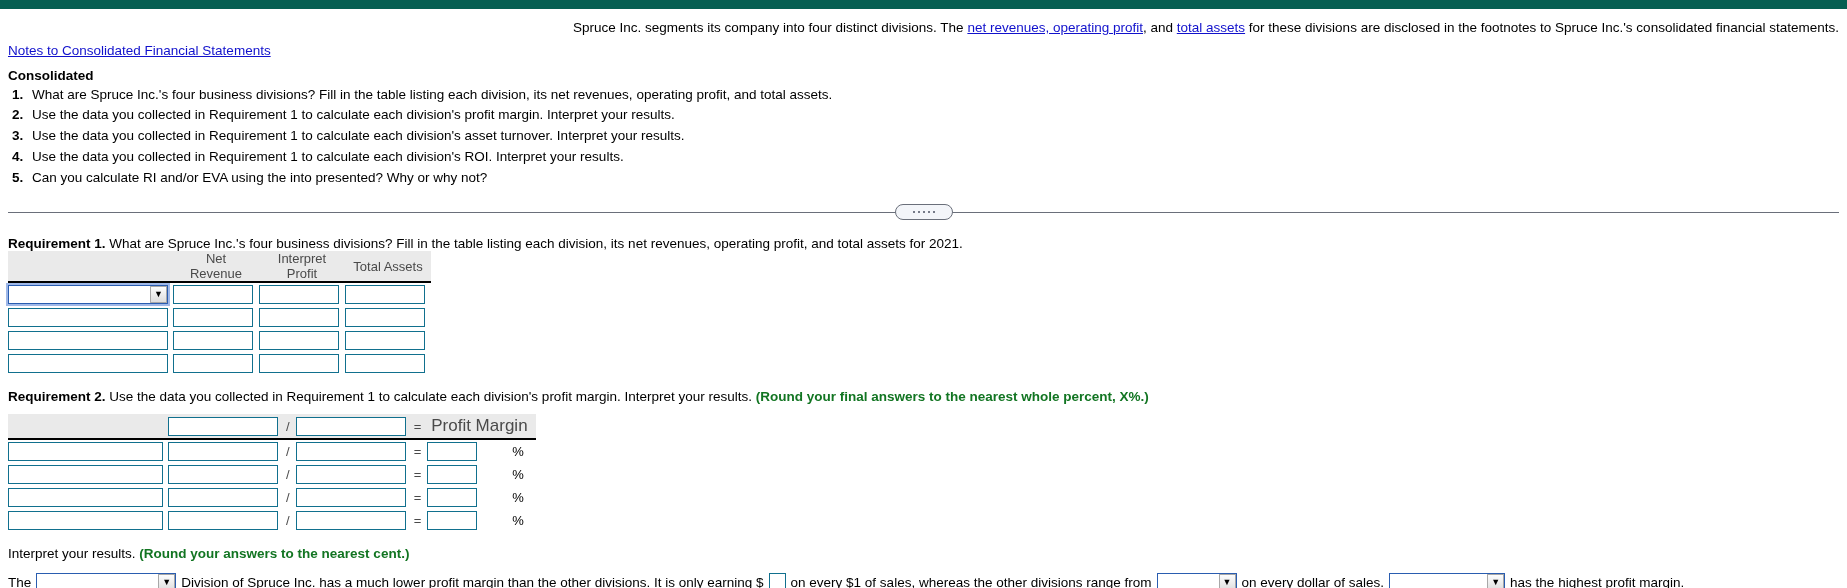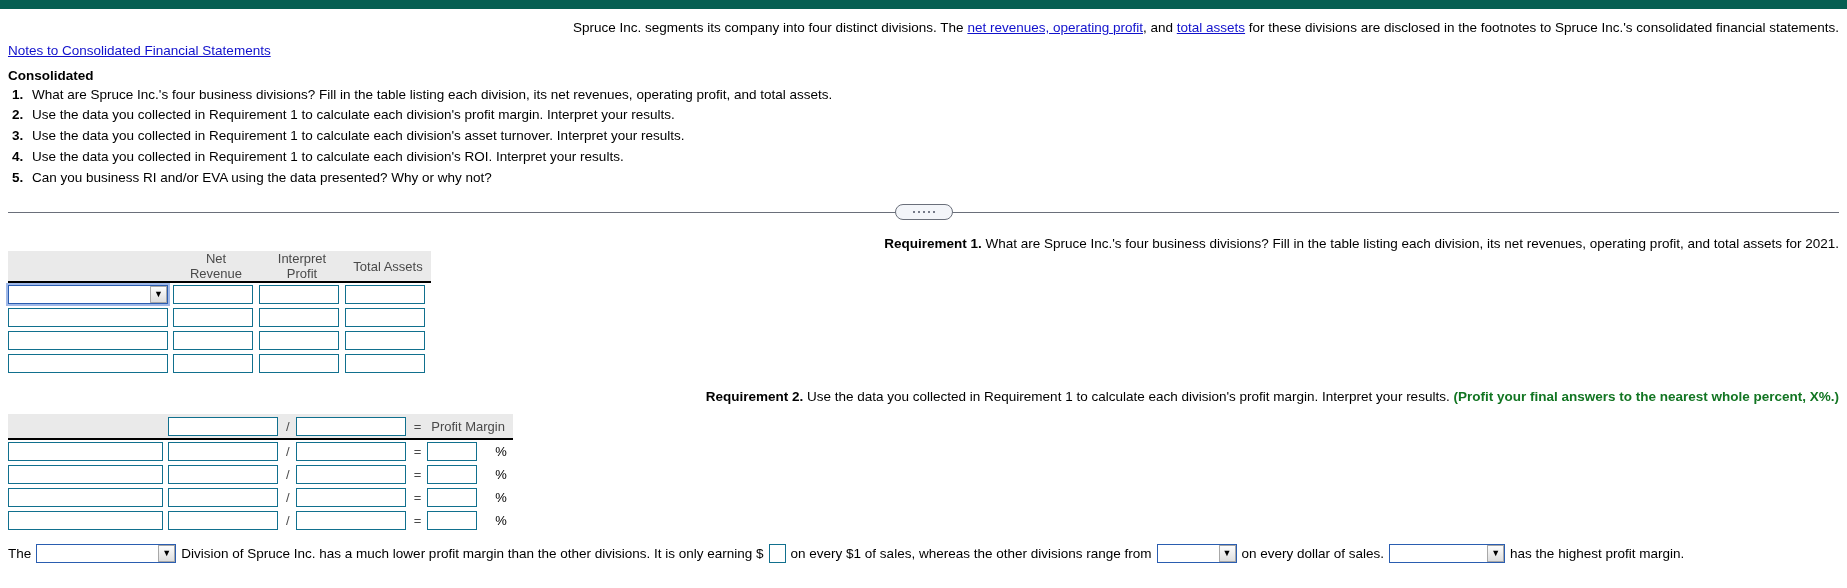--- a/index.html
+++ b/index.html
@@ -99,21 +99,20 @@
     display: block;
     width: 2px; height: 2px;
     background: #4b5162;
     border-radius: 50%;
   }
 
   
   .sec-line {
     margin-top: 14px;
     white-space: nowrap;
-    text-align: right;
   }
   .sec-line b { font-weight: bold; }
   .hint {
     color: #127522;
     font-weight: bold;
   }
   .interp {
     margin-top: 14px;
     white-space: nowrap;
   }
@@ -209,21 +208,21 @@
     vertical-align: middle;
   }
   .op {
     color: #4a4a4a;
     font-size: 13px;
     text-align: center;
     padding: 0 6px !important;
   }
   .pm-label {
     color: #4a4a4a;
-    font-size: 13px;
+    font-size: 17px;
     white-space: nowrap;
     padding: 0 8px 0 4px !important;
   }
   .pct {
     font-size: 13px;
     padding-left: 4px !important;
     color: #000;
   }
 
   
@@ -249,21 +248,21 @@
   </div>
 
   <a href="#" class="doclink">Notes to Consolidated Financial Statements</a>
 
   <div class="req-head">Consolidated</div>
   <ol class="reqlist">
     <li>What are Spruce Inc.'s four business divisions? Fill in the table listing each division, its net revenues, operating profit, and total assets.</li>
     <li>Use the data you collected in Requirement 1 to calculate each division's profit margin. Interpret your results.</li>
     <li>Use the data you collected in Requirement 1 to calculate each division's asset turnover. Interpret your results.</li>
     <li>Use the data you collected in Requirement 1 to calculate each division's ROI. Interpret your results.</li>
-    <li>Can you business RI and/or EVA using the data presented? Why or why not?</li>
+    <li>Can you calculate RI and/or EVA using the into presented? Why or why not?</li>
   </ol>
 
   <div class="splitter">
     <div class="line"></div>
     <div class="handle">
       <i></i>
       <i></i>
       <i></i>
       <i></i>
       <i></i>
@@ -313,21 +312,21 @@
         <td><input class="tin" style="width: 80px;"></td>
         <td><input class="tin" style="width: 80px;"></td>
         <td><input class="tin" style="width: 80px;"></td>
       </tr>
     </tbody>
   </table>
 
   <div class="sec-line">
     <b>Requirement 2.</b>
     <span>Use the data you collected in Requirement 1 to calculate each division's profit margin. Interpret your results.</span>
-    <span class="hint">(Profit your final answers to the nearest whole percent, X%.)</span>
+    <span class="hint">(Round your final answers to the nearest whole percent, X%.)</span>
   </div>
 
   <table class="r2">
     <tbody>
       <tr class="hdr">
         <td style="width:160px"></td>
         <td><input class="tin" style="width: 110px;"></td>
         <td class="op">/</td>
         <td><input class="tin" style="width: 110px;"></td>
         <td class="op">=</td>
@@ -365,20 +364,24 @@
         <td><input class="tin" style="width: 110px;"></td>
         <td class="op">/</td>
         <td><input class="tin" style="width: 110px;"></td>
         <td class="op">=</td>
         <td><input class="tin" style="width: 50px;"></td>
         <td class="pct">%</td>
       </tr>
     </tbody>
   </table>
 
+  <div class="interp">
+    <span>Interpret your results.</span>
+    <span class="hint">(Round your answers to the nearest cent.)</span>
+  </div>
 
   <div class="sentence">
     <span class="t" style="padding-left:0">The</span>
     <span class="sel-wrap sel-blue" style="width:140px">
       <select class="sel"><option value=""></option><option value="Division A">Division A</option><option value="Division B">Division B</option><option value="Division C">Division C</option><option value="Division D">Division D</option></select>
       <span class="sel-arrow">▼</span>
     </span>
     <span class="t">Division of Spruce Inc. has a much lower profit margin than the other divisions. It is  only earning $</span>
     <input class="tin" style="width: 17px; padding: 0px;">
     <span class="t">on every $1 of sales, whereas the other divisions range from</span>

